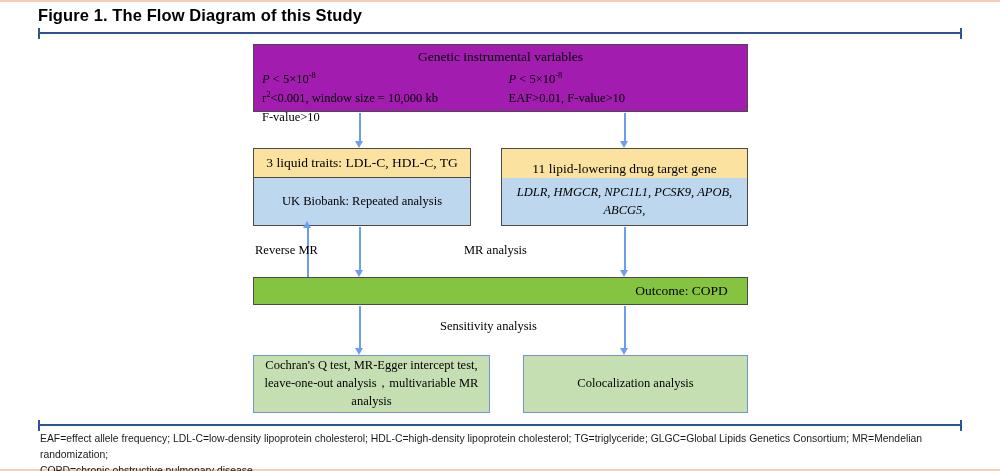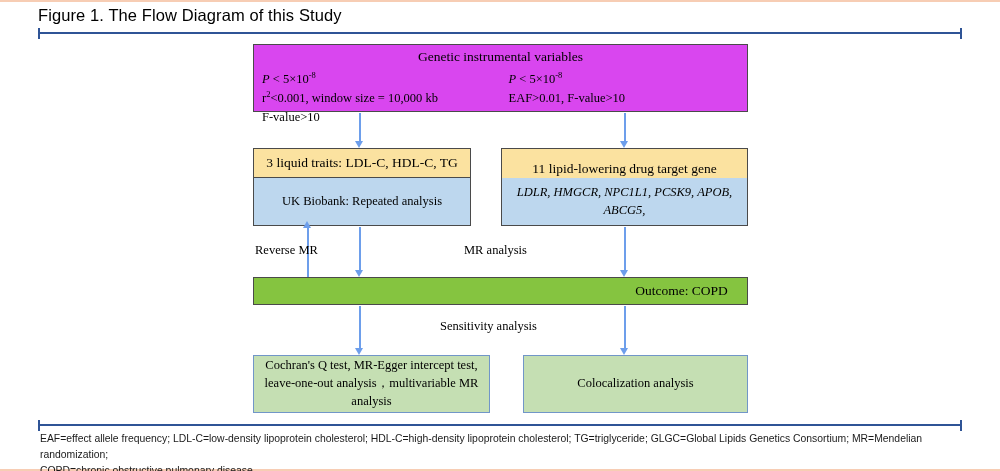--- a/index.html
+++ b/index.html
@@ -20,21 +20,21 @@
     background: #f7cdb4;
   }
   .page-rule.top { top: 0; }
   .page-rule.bottom { bottom: 0; }
 
   
   .fig-title {
     position: absolute;
     left: 38px; top: 6px;
     font-family: "Liberation Sans", sans-serif;
-    font-weight: normal;
+    font-weight: bold;
     font-size: 16.5px;
     color: #000;
     letter-spacing: 0.1px;
     white-space: nowrap;
   }
 
   
   .hrule {
     position: absolute;
     left: 38px; width: 924px; height: 2px;
@@ -55,21 +55,21 @@
     flex-direction: column;
     align-items: center;
     justify-content: center;
     text-align: center;
     color: #000;
     line-height: 1.38;
   }
 
   .box-green-top {
     left: 253px; top: 44px; width: 495px; height: 68px;
-    background: #d946ef;
+    background: #a21caf;
     border: 1.4px solid #4a4a4a;
     display: block;
     padding: 3px 0 12px 0;
   }
   .gtitle { text-align: center; font-size: 13.5px; }
   .gcols { display: flex; width: 100%; padding: 0 0 0 0; margin-top: 3px; }
   .gcol { width: 50%; padding-left: 8px; font-size: 12.5px; line-height: 1.52; text-align: left; }
   .gcol .ital { font-style: italic; }
   sup { font-size: 8.5px; vertical-align: super; line-height: 0; }
 

